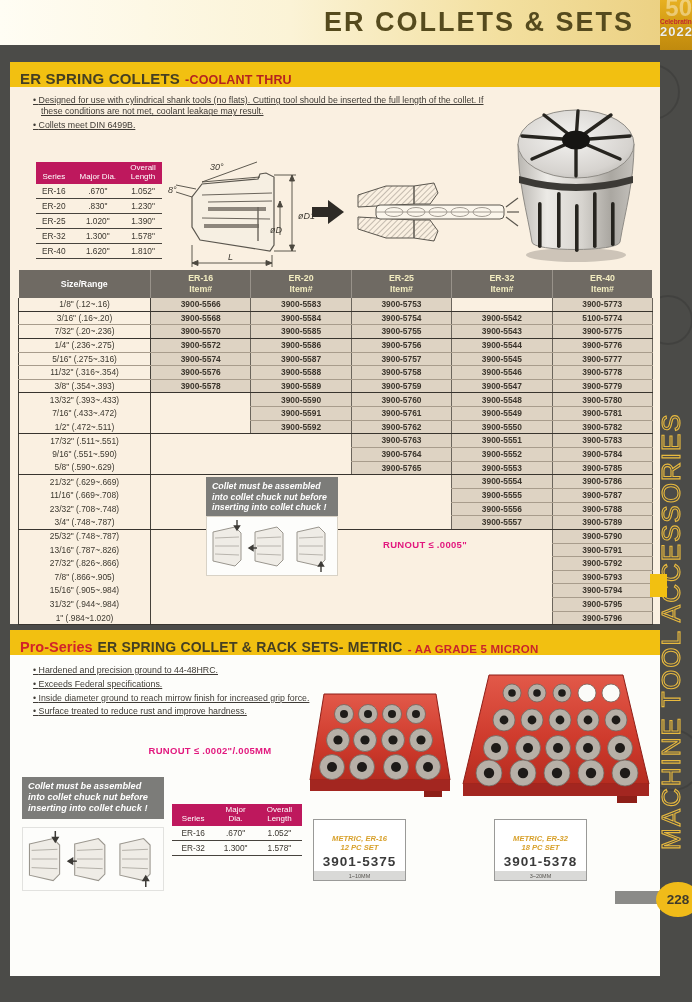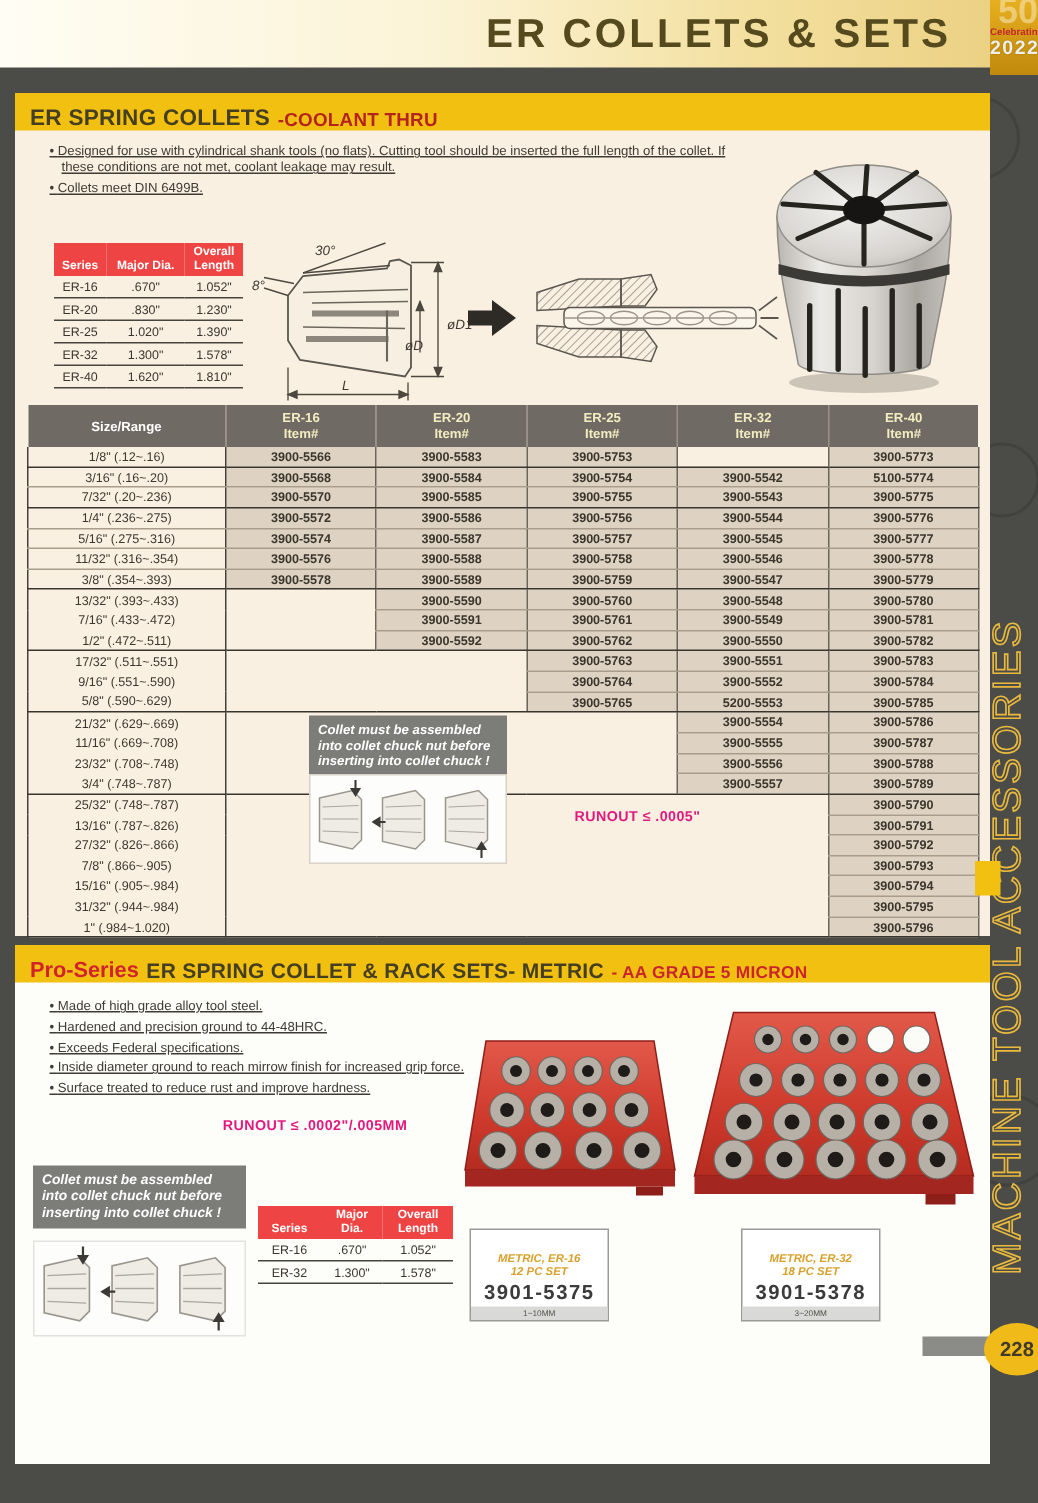--- a/index.html
+++ b/index.html
@@ -39,21 +39,21 @@
   .secbar2 .t-accent{font-size:11.5px;color:#c9252b;}
   
   ul.bullets{list-style:none;margin:0;padding:0;font-size:8.8px;color:#3f3b35;line-height:1.28;}
   ul.bullets li{padding-left:11px;text-indent:-8px;margin-bottom:2.5px;text-decoration:underline;}
   ul.bullets li::before{content:"•  ";}
   .bullets1{position:absolute;left:20px;top:33px;width:470px;}
   .bullets2{position:absolute;left:20px;top:35px;width:300px;}
   
   table.spec{border-collapse:collapse;font-size:8.3px;}
   table.spec th{
-    background:#ef4444;color:#fff;font-size:8px;font-weight:bold;
+    background:#be185d;color:#fff;font-size:8px;font-weight:normal;
     padding:2px 2px;line-height:1.1;white-space:pre-line;vertical-align:bottom;text-align:center;
   }
   table.spec td{
     text-align:center;padding:2px 2px;border-bottom:1px solid #47433d;
     color:#3a362f;background:transparent;
   }
   .spec1{position:absolute;left:26px;top:100px;width:126px;}
   .spec2{position:absolute;left:162px;top:174px;width:130px;}
   
   .diagram{position:absolute;left:152px;top:93px;width:358px;height:118px;}
@@ -446,21 +446,21 @@
           <td class="item-cell"></td>
           <td class="item-cell filled">3900-5764</td>
           <td class="item-cell filled">3900-5552</td>
           <td class="item-cell filled">3900-5784</td>
         </tr>
         <tr class="group-end">
           <td class="size-cell">5/8" (.590~.629)</td>
           <td class="item-cell"></td>
           <td class="item-cell"></td>
           <td class="item-cell filled">3900-5765</td>
-          <td class="item-cell filled">5200-5553</td>
+          <td class="item-cell filled">3900-5553</td>
           <td class="item-cell filled">3900-5785</td>
         </tr>
         <tr>
           <td class="size-cell">21/32" (.629~.669)</td>
           <td class="item-cell"></td>
           <td class="item-cell"></td>
           <td class="item-cell"></td>
           <td class="item-cell filled">3900-5554</td>
           <td class="item-cell filled">3900-5786</td>
         </tr>
@@ -580,21 +580,20 @@
 </div>
 
 <div class="panel panel2">
   <div class="secbar secbar2">
     <span class="t-pro">Pro-Series</span>
     <span class="t-main">ER SPRING COLLET &amp; RACK SETS- METRIC</span>
     <span class="t-accent">- AA GRADE 5 MICRON</span>
   </div>
 
   <ul class="bullets bullets2">
-      <li>Made of high grade alloy tool steel.</li>
       <li>Hardened and precision ground to 44-48HRC.</li>
       <li>Exceeds Federal specifications.</li>
       <li>Inside diameter ground to reach mirrow finish for increased grip force.</li>
       <li>Surface treated to reduce rust and improve hardness.</li>
     </ul>
 
   <div class="runout runout2">RUNOUT ≤ .0002"/.005MM</div>
 
   <div class="notebox note2">Collet must be assembled into collet chuck nut before inserting into collet chuck !</div>
   <div class="collets-ill ill2">

